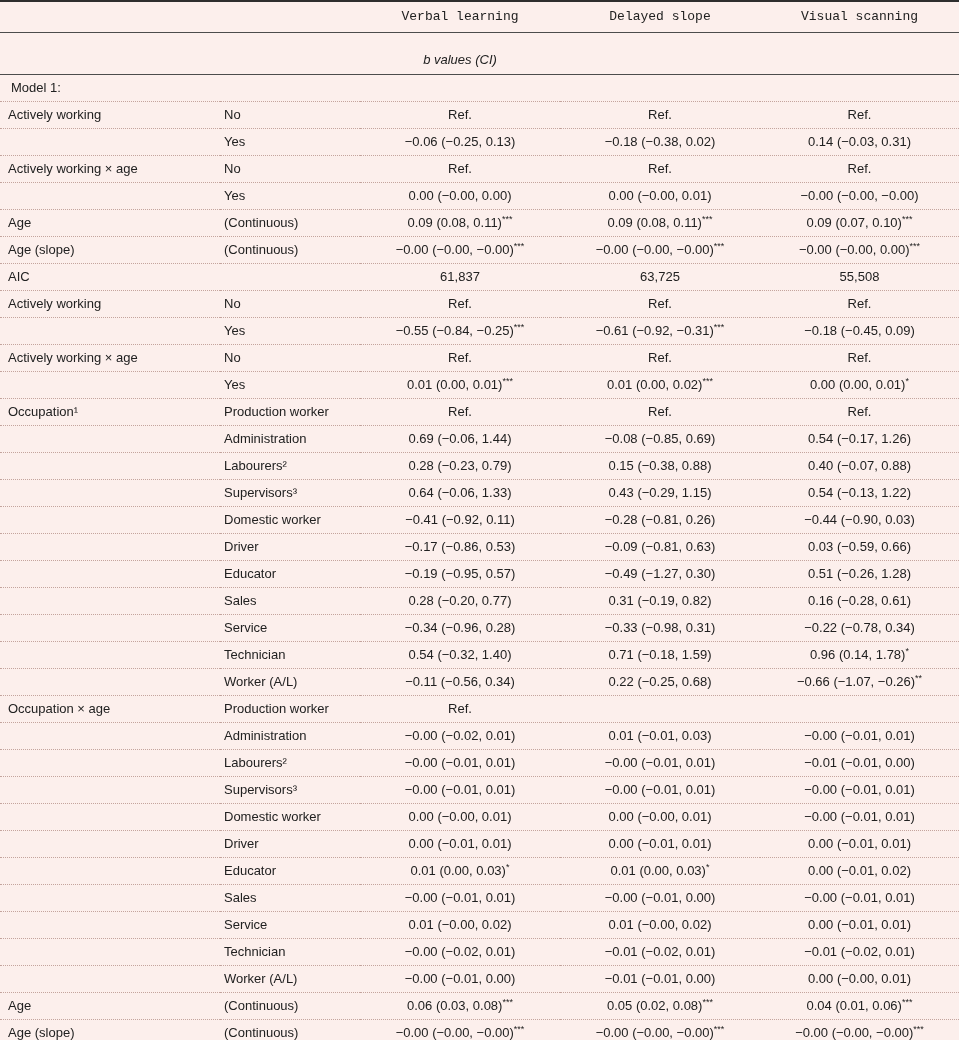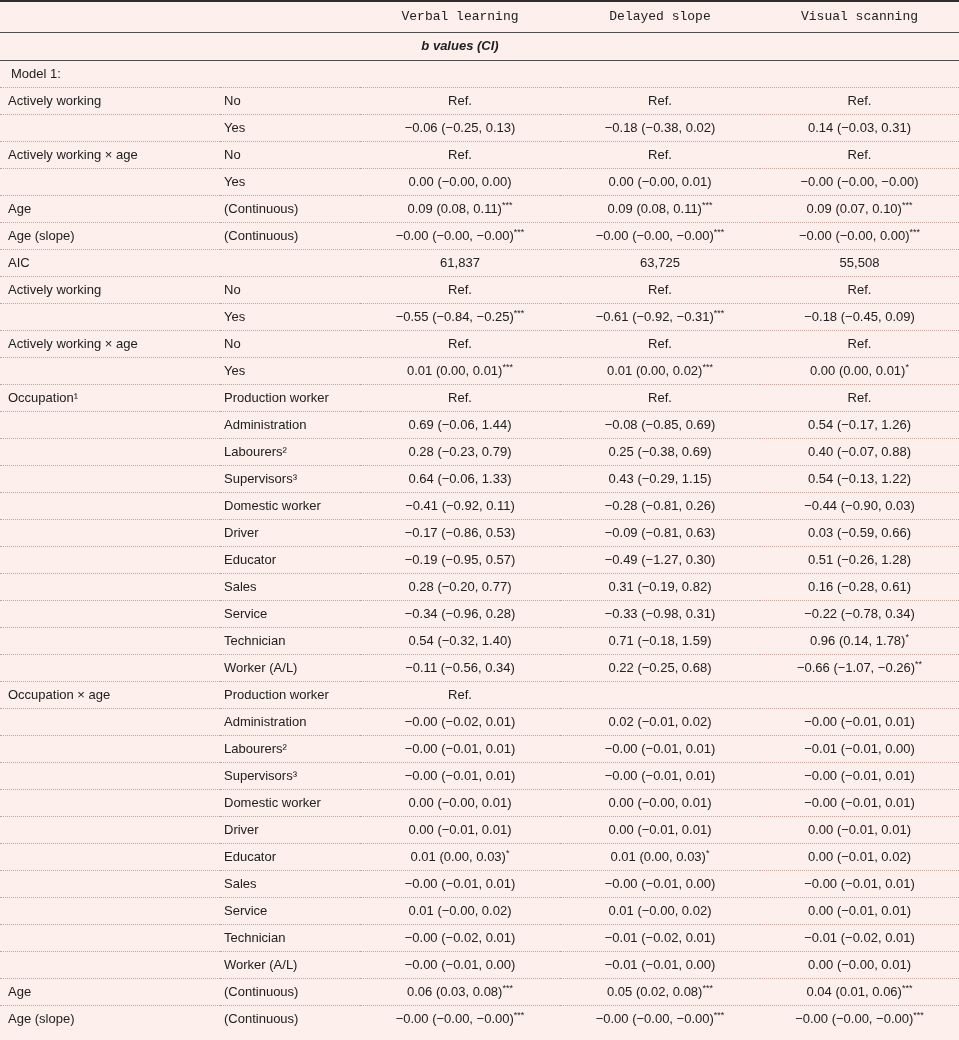--- a/index.html
+++ b/index.html
@@ -30,24 +30,23 @@
     white-space: nowrap;
   }
   thead tr.cols th {
     border-bottom: 1px solid #4c4c4c;
     padding-top: 7px;
     padding-bottom: 7px;
     font-family: Liberation Mono, monospace;
   }
   thead tr.sub th {
     border-bottom: 1px solid #4c4c4c;
-    padding-top: 5px;
+    padding-top: 19px;
     padding-bottom: 6px;
     text-align: center;
-    font-weight: bold;
   }
   .subheader { font-style: italic; }
   tbody td { border-top: 1px dotted #c4a49d; }
   td.section-label { padding-left: 11px; margin-top: 24px; }
   td.row-label { padding-left: 8px; }
   td.row-category { padding-left: 4px; margin-left: 28px; }
   td.value-cell { text-align: center; }
   sup { font-size: 9px; line-height: 0; }
 </style>
 </head>
@@ -169,21 +168,21 @@
         <td class="row-label"></td>
         <td class="row-category">Administration</td>
         <td class="value-cell">0.69 (−0.06, 1.44)</td>
         <td class="value-cell">−0.08 (−0.85, 0.69)</td>
         <td class="value-cell">0.54 (−0.17, 1.26)</td>
       </tr>
       <tr>
         <td class="row-label"></td>
         <td class="row-category">Labourers²</td>
         <td class="value-cell">0.28 (−0.23, 0.79)</td>
-        <td class="value-cell">0.25 (−0.38, 0.69)</td>
+        <td class="value-cell">0.15 (−0.38, 0.88)</td>
         <td class="value-cell">0.40 (−0.07, 0.88)</td>
       </tr>
       <tr>
         <td class="row-label"></td>
         <td class="row-category">Supervisors³</td>
         <td class="value-cell">0.64 (−0.06, 1.33)</td>
         <td class="value-cell">0.43 (−0.29, 1.15)</td>
         <td class="value-cell">0.54 (−0.13, 1.22)</td>
       </tr>
       <tr>
@@ -239,21 +238,21 @@
         <td class="row-label">Occupation × age</td>
         <td class="row-category">Production worker</td>
         <td class="value-cell">Ref.</td>
         <td class="value-cell"></td>
         <td class="value-cell"></td>
       </tr>
       <tr>
         <td class="row-label"></td>
         <td class="row-category">Administration</td>
         <td class="value-cell">−0.00 (−0.02, 0.01)</td>
-        <td class="value-cell">0.02 (−0.01, 0.02)</td>
+        <td class="value-cell">0.01 (−0.01, 0.03)</td>
         <td class="value-cell">−0.00 (−0.01, 0.01)</td>
       </tr>
       <tr>
         <td class="row-label"></td>
         <td class="row-category">Labourers²</td>
         <td class="value-cell">−0.00 (−0.01, 0.01)</td>
         <td class="value-cell">−0.00 (−0.01, 0.01)</td>
         <td class="value-cell">−0.01 (−0.01, 0.00)</td>
       </tr>
       <tr>

